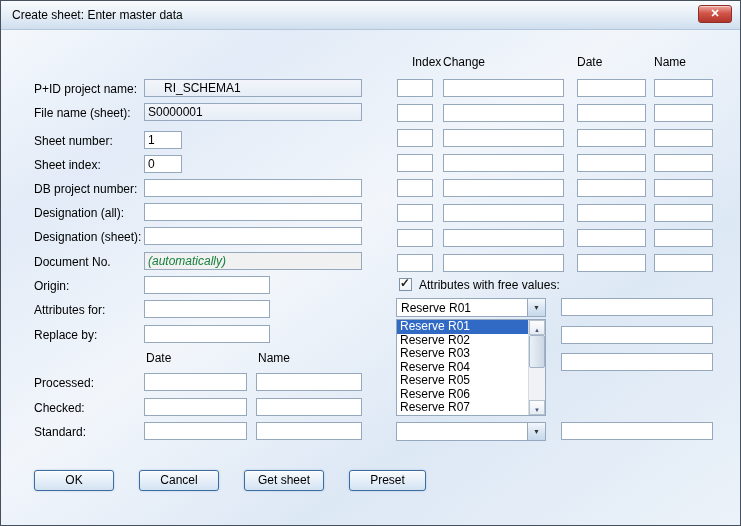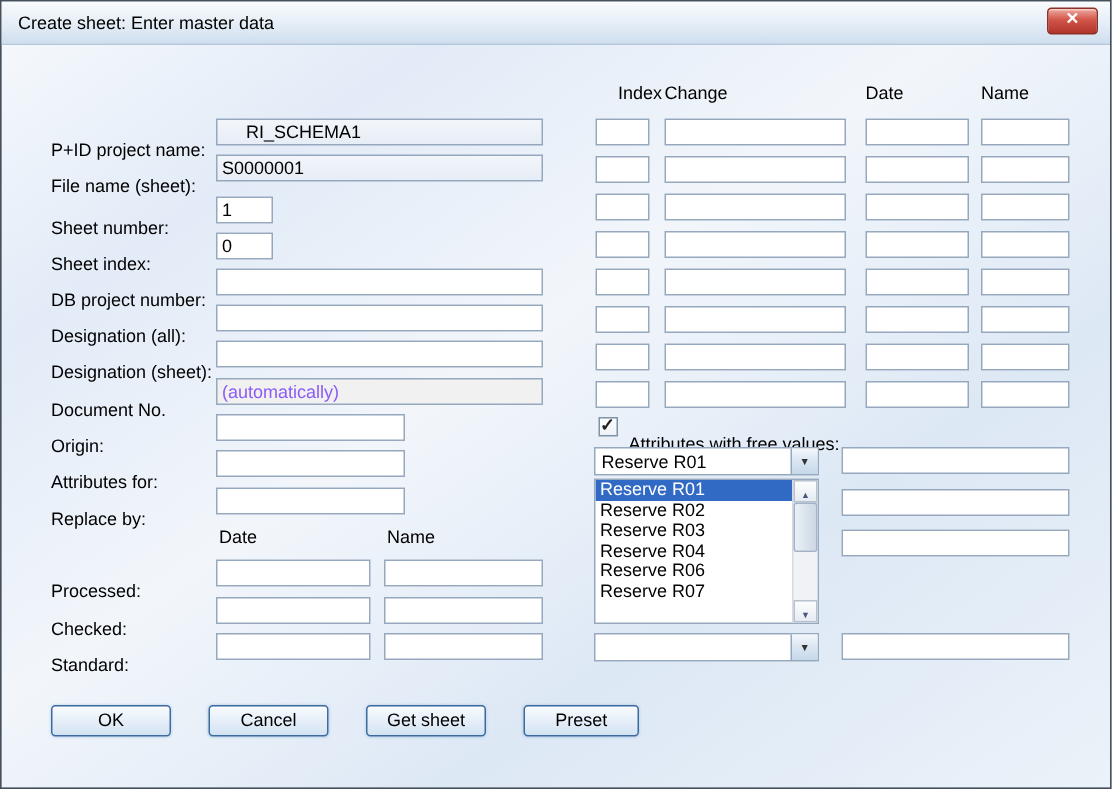--- a/index.html
+++ b/index.html
@@ -12,26 +12,26 @@
   }
   .titlebar{position:absolute;left:0;top:0;right:0;height:28px;
     background:linear-gradient(#f9fbfd,#e4edf6 55%,#cfdeee);
     border-bottom:1px solid #b4c6da;}
   .title{position:absolute;left:11px;top:7px;white-space:nowrap;}
   .close{position:absolute;right:8px;top:4px;width:34px;height:18px;box-sizing:border-box;
     border:1px solid #8e2f27;border-radius:3px;cursor:pointer;
     background:linear-gradient(#efa9a0,#d25549 45%,#b0352a);
     color:#fff;text-align:center;line-height:15px;font-size:11px;font-weight:bold;
     box-shadow:inset 0 1px 0 rgba(255,255,255,.45);}
-  .lbl{position:absolute;white-space:nowrap;line-height:14px;margin-top:11px;}
+  .lbl{position:absolute;white-space:nowrap;line-height:14px;}
   .hdr{position:absolute;white-space:nowrap;line-height:14px;}
   .txt{position:absolute;height:18px;box-sizing:border-box;border:1px solid #96a8bd;
     background:#fff;font-family:inherit;font-size:12px;padding:0 3px;margin:0;outline:none;}
   .txt.ro{background:linear-gradient(#f2f6fb,#e7edf6);}
-  .txt.dis{background:#f1f1f1;color:#8b5cf6;}
+  .txt.dis{background:#f1f1f1;color:#15803d;font-style:italic;}
   .rgrid{position:absolute;}
   .rrow{display:flex;height:18px;margin-bottom:7px;}
   .gf{height:18px;box-sizing:border-box;border:1px solid #96a8bd;background:#fff;
     font-family:inherit;font-size:12px;padding:0 3px;margin:0;outline:none;}
   .c1{width:36px;margin-right:10px;}
   .c2{width:121px;margin-right:13px;}
   .c3{width:69px;margin-right:8px;}
   .c4{width:59px;}
   .cb{position:absolute;width:13px;height:13px;box-sizing:border-box;border:1px solid #7f93a8;
     background:linear-gradient(#fdfdfe,#eef2f7);cursor:pointer;}
@@ -182,20 +182,21 @@
     <span class="arrow"><span>▼</span></span>
   </div>
   <input class="txt" style="left: 560px; top: 297px; width: 152px;">
 
   <div class="list" style="left:395px;top:318px;width:150px;height:97px">
     <div class="items">
       <div class="item selected">Reserve R01</div>
       <div class="item">Reserve R02</div>
       <div class="item">Reserve R03</div>
       <div class="item">Reserve R04</div>
+      <div class="item">Reserve R05</div>
       <div class="item">Reserve R06</div>
       <div class="item">Reserve R07</div>
     </div>
     <div class="vscroll">
       <div class="sbtn up"><span>▲</span></div>
       <div class="sthumb"></div>
       <div class="sbtn down"><span>▼</span></div>
     </div>
   </div>
 

